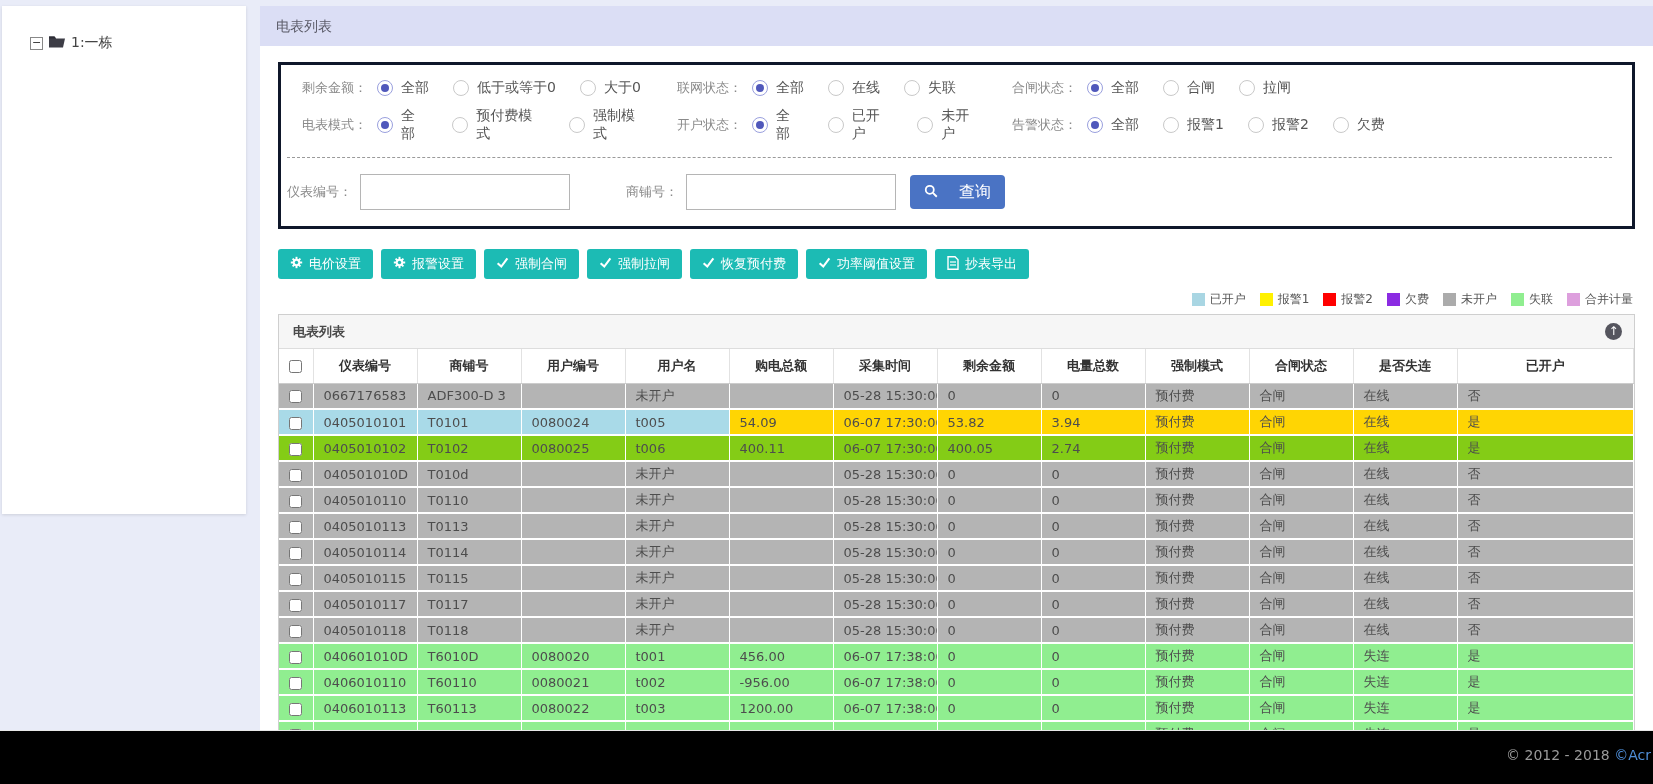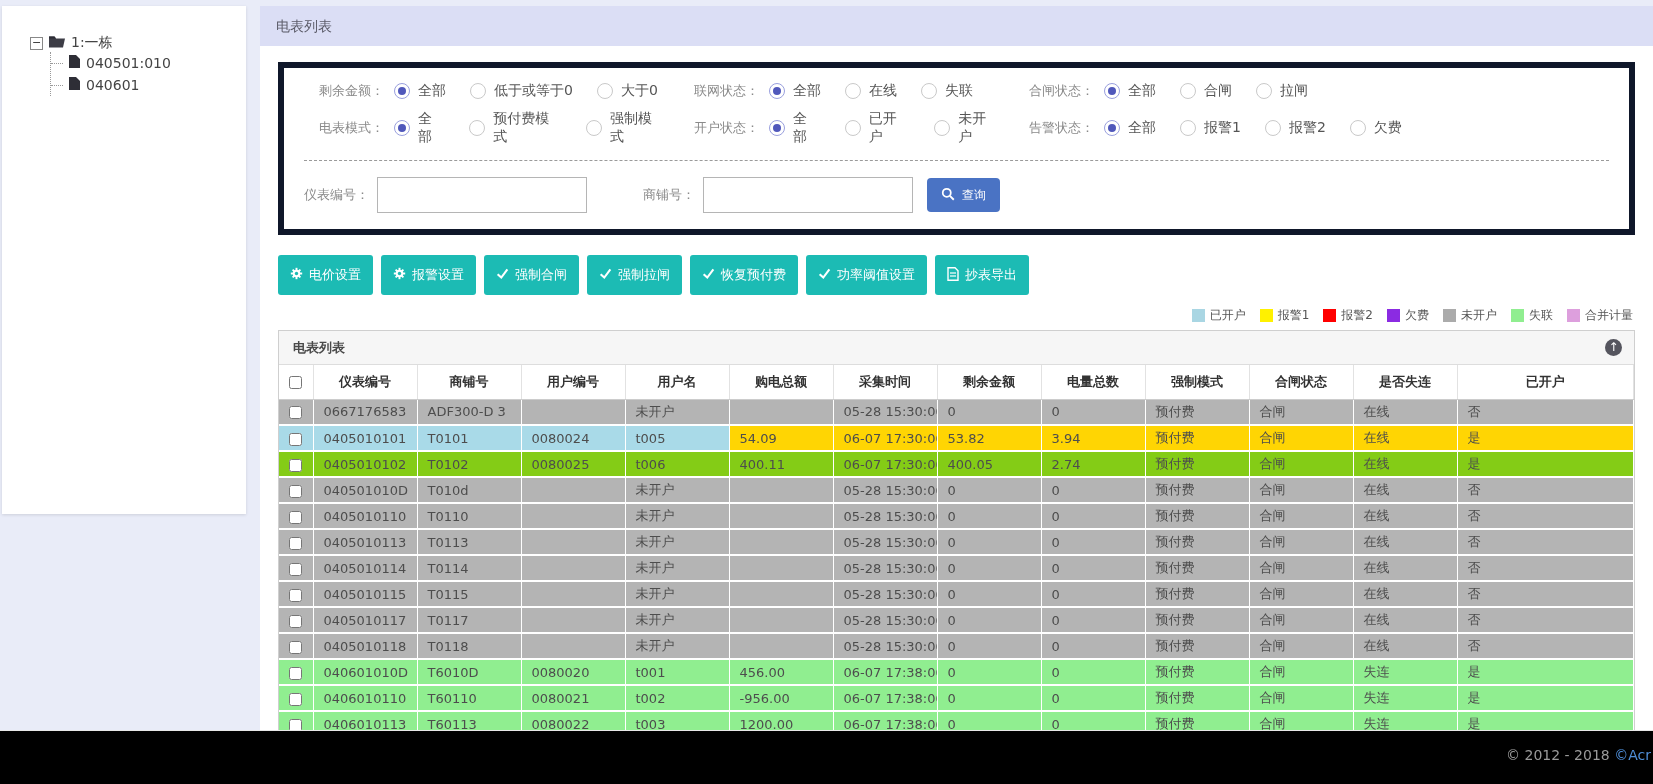--- a/index.html
+++ b/index.html
@@ -12,37 +12,37 @@
   .tree { padding:28px 0 0 28px; font-size:14px; color:#444; }
   .tree-root { display:flex; align-items:center; gap:6px; cursor:pointer; }
   .expander { display:inline-block; width:13px; height:13px; border:1px solid #888; background:#fff; line-height:10px; text-align:center; font-size:11px; color:#333; }
   .tree-children { margin-left:20px; border-left:1px dotted #999; padding-left:0; }
   .tree-item { display:flex; align-items:center; gap:6px; padding:3px 0 3px 0; cursor:pointer; }
   .tree-item .dash { width:12px; border-top:1px dotted #999; }
   .icon-svg { display:inline-block; vertical-align:middle; }
 
   
   .main { position:absolute; left:260px; top:6px; width:1393px; height:724px; background:#fff; overflow:hidden; }
-  .filter-box { margin:16px 18px 15px 18px; border:6px solid #0f172a; padding:14px 20px 16px 20px; }
+  .filter-box { margin:16px 18px 15px 18px; border:3px solid #0f172a; padding:14px 20px 16px 6px; }
   .filter-grid { display:grid; grid-template-columns:375px 335px 1fr; row-gap:10px; }
   .fgroup { display:flex; align-items:center; }
   .flabel { width:80px; text-align:right; color:#8a8a8a; font-size:13px; flex-shrink:0; }
   .radio-opt { display:flex; align-items:center; margin-left:10px; margin-right:14px; cursor:pointer; }
   .rdot { width:16px; height:16px; border-radius:50%; border:1px solid #c9c9c9; background:#fff; margin-right:8px; position:relative; flex-shrink:0; }
   .rdot.sel { border-color:#9aa0de; }
   .rdot.sel::after { content:""; position:absolute; left:3px; top:3px; width:8px; height:8px; border-radius:50%; background:#5058bb; }
   .dashed-sep { border-top:1px dashed #9a9a9a; margin:14px 0 16px 0; }
   .search-row { display:flex; align-items:center; }
   .search-row .slabel { color:#8a8a8a; font-size:13px; margin-right:8px; }
   .search-row input { width:210px; height:36px; border:1px solid #b5b5b5; padding:0 8px; font-size:13px; font-family:inherit; outline:none; }
   .gap56 { width:56px; }
-  .btn-query { height:34px; margin-left:14px; padding:0 14px; background:#4a73c4; color:#fff; border:none; border-radius:4px; font-size:12px; font-family:inherit; display:flex; align-items:center; gap:7px; cursor:pointer; }
+  .btn-query { height:34px; margin-left:14px; padding:0 14px; background:#4a73c4; color:#fff; border:none; border-radius:4px; font-size:16px; font-family:inherit; display:flex; align-items:center; gap:21px; cursor:pointer; }
 
   .actions { display:flex; gap:8px; margin:20px 18px 0 18px; }
-  .btn-teal { height:40px; padding:0 12px; background:#1cbbb4; color:#fff; border:none; border-radius:3px; font-size:13px; font-family:inherit; display:flex; align-items:center; gap:6px; cursor:pointer; }
+  .btn-teal { height:30px; padding:0 12px; background:#1cbbb4; color:#fff; border:none; border-radius:3px; font-size:13px; font-family:inherit; display:flex; align-items:center; gap:6px; cursor:pointer; }
 
   .legend { display:flex; justify-content:flex-end; align-items:center; gap:14px; margin:12px 20px 0 18px; font-size:12px; color:#555; }
   .legend-item { display:flex; align-items:center; gap:5px; }
   .swatch { width:13px; height:13px; display:inline-block; }
 
   
   .table-panel { margin:6px 18px 0 18px; border:1px solid #cfcfcf; height:447px; overflow:hidden; }
   .table-title-bar { height:34px; background:#f6f6f6; border-bottom:1px solid #ddd; display:flex; align-items:center; justify-content:space-between; padding:0 12px 0 14px; }
   .table-title { font-size:13px; font-weight:bold; color:#4a4a4a; }
   .collapse-btn { width:17px; height:17px; border-radius:50%; background:#55555e; color:#fff; font-size:12px; line-height:17px; text-align:center; cursor:pointer; }
@@ -70,36 +70,20 @@
     <div class="tree-root">
       <span class="expander">−</span>
       <span class="icon-svg">
         <svg width="16" height="13" viewBox="0 0 16 13">
             <path d="M0 1.5h5.5L7 3.5h9l-2 9H0z" fill="#3d3d46"></path>
             <path d="M0 1.5h5.5L7 3.5H0z" fill="#2c2c34"></path>
           </svg>
       </span>
       <span>1:一栋</span>
     </div>
-    <div class="tree-children" id="tree-children">
-        <div class="tree-item">
-          <span class="dash"></span>
-          <span class="icon-svg"><svg width="11" height="13" viewBox="0 0 11 13">
-              <path d="M0 0h7l4 4v9H0z" fill="#2e2e36"></path>
-            </svg></span>
-          <span>040501:010</span>
-        </div>
-        <div class="tree-item">
-          <span class="dash"></span>
-          <span class="icon-svg"><svg width="11" height="13" viewBox="0 0 11 13">
-              <path d="M0 0h7l4 4v9H0z" fill="#2e2e36"></path>
-            </svg></span>
-          <span>040601</span>
-        </div>
-      </div>
   </div>
 </div>
 
 <div class="main">
   <div class="panel-header">电表列表</div>
 
   <div class="filter-box">
     <div class="filter-grid" id="filter-grid">
         <div class="fgroup">
           <span class="flabel">剩余金额：</span>

